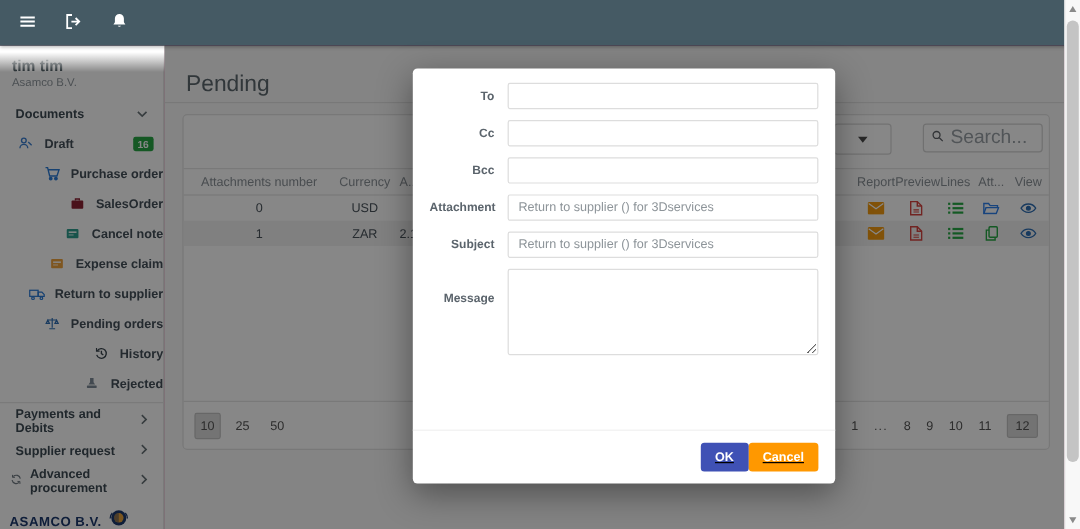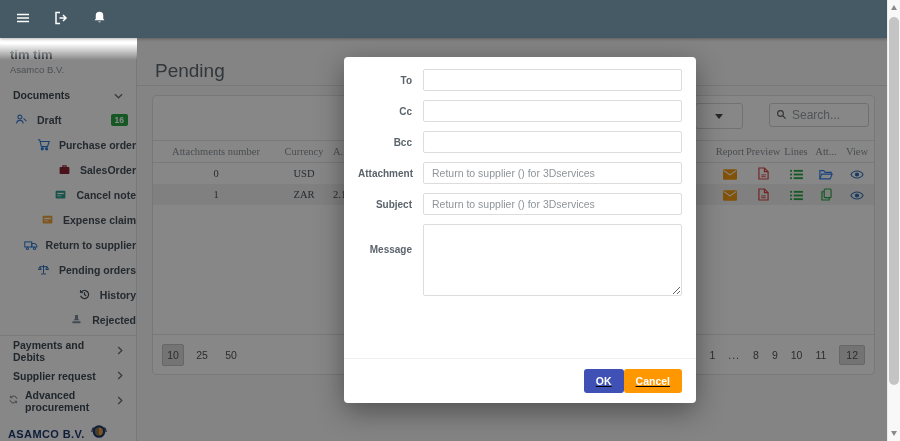--- a/index.html
+++ b/index.html
@@ -40,25 +40,25 @@
   .card { position:absolute; left:15px; right:12px; top:57px; bottom:66px; background:#fff;
           border:1px solid #e2e2e2; border-radius:4px; }
   .dropdown { position:absolute; top:7px; right:131px; width:48px; height:26px; background:#fff;
               border:1px solid #d8d8d8; border-radius:3px; display:flex; align-items:center;
               justify-content:center; cursor:pointer; }
   .caret { width:0; height:0; border-left:4px solid transparent; border-right:4px solid transparent;
            border-top:5px solid #4a4a4a; }
   .search { position:absolute; top:7px; right:5px; width:100px; height:24px; background:#fff;
             border:1px solid #d4d4d4; border-radius:3px; display:flex; align-items:center;
             padding:0 6px; gap:5px; }
-  .search input { border:none; outline:none; width:100%; font-size:12px; color:#555;
+  .search input { border:none; outline:none; width:100%; font-size:16px; color:#555;
                   background:transparent; font-family:inherit; }
   .search input::placeholder { color:#9aa0a6; }
 
-  .tablewrap { position:absolute; top:44px; left:0; right:0;font-family:Liberation Serif, serif; }
+  .tablewrap { position:absolute; top:44px; left:0; right:0; }
   .thead,.trow { display:flex; align-items:center; }
   .thead { height:23px; border-top:1px solid #e4e4e4; border-bottom:1px solid #e4e4e4;
            font-size:10.5px; color:#8b9298; }
   .trow { height:21px; font-size:10.5px; color:#4a545c; cursor:pointer; }
   .trow.alt { background:#f1f1f1; }
   .c-att { width:126px; text-align:center; }
   .c-cur { width:50px; text-align:center; }
   .c-amt { flex:1; text-align:left; padding-left:4px; }
   .c-rep { width:32px; text-align:center; }
   .c-pre { width:34px; text-align:center; }

